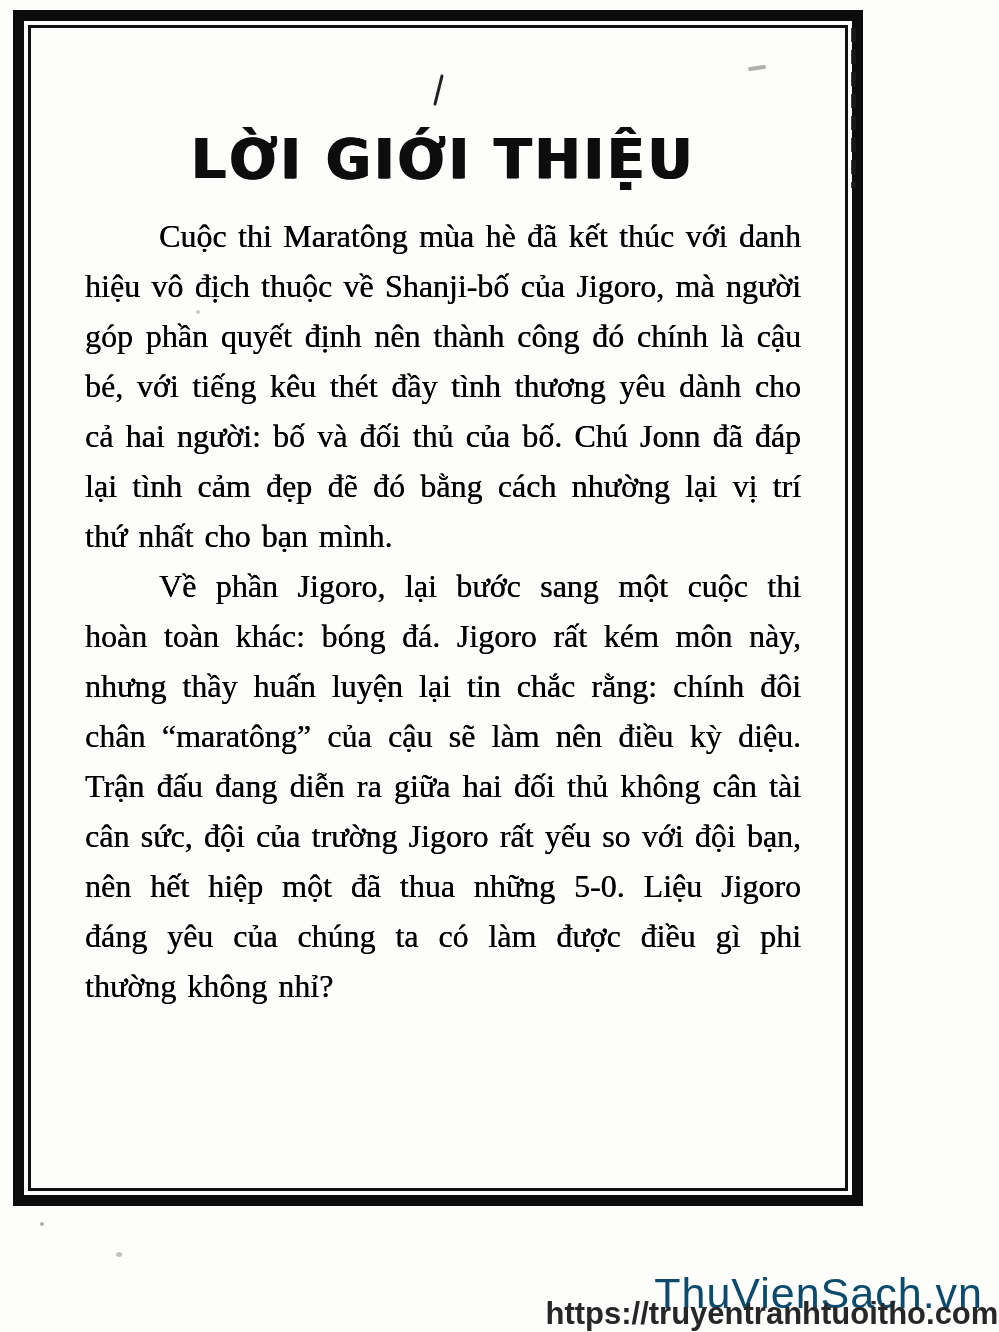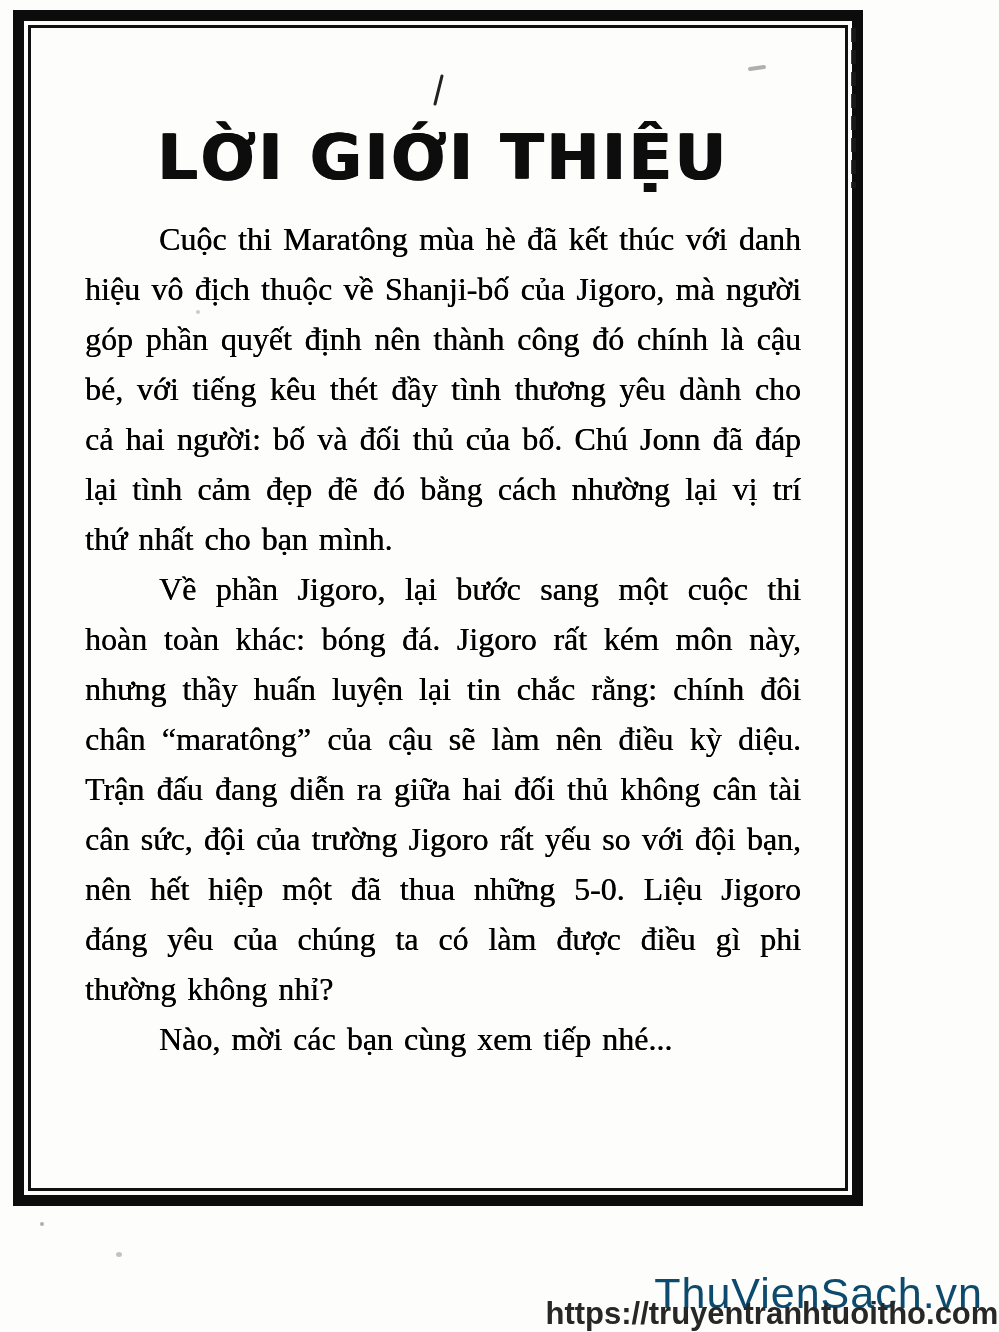--- a/index.html
+++ b/index.html
@@ -32,25 +32,25 @@
     inset: 4px;
     border: 3px solid #111111;
   }
   .content {
     position: absolute;
     inset: 0;
     padding: 88px 44px 0 54px;
     box-sizing: border-box;
   }
   .title {
-    margin: 6px 0 20px 0;
+    margin: 12px 0 20px 0;
     text-align: center;
     font-family: "DejaVu Sans", "Liberation Sans", sans-serif;
     font-weight: 800;
-    font-size: 63px;
+    font-size: 55px;
     line-height: 1.15;
     letter-spacing: 3px;
     color: #0d0d0d;
     text-shadow: 1.2px 0 0 currentColor, -0.6px 0 0 currentColor;
   }
   .body-para {
     margin: 0;
     font-size: 32px;
     line-height: 50px;
     text-align: justify;
@@ -114,21 +114,20 @@
 <body>
 
 <div class="page">
 
   <div class="frame">
     <div class="frame-inner">
       <div class="content">
         <h1 class="title">LỜI GIỚI THIỆU</h1>
         <p class="body-para">Cuộc thi Maratông mùa hè đã kết thúc với danh hiệu vô địch thuộc về Shanji-bố của Jigoro, mà người góp phần quyết định nên thành công đó chính là cậu bé, với tiếng kêu thét đầy tình thương yêu dành cho cả hai người: bố và đối thủ của bố. Chú Jonn đã đáp lại tình cảm đẹp đẽ đó bằng cách nhường lại vị trí thứ nhất cho bạn mình.</p>
         <p class="body-para">Về phần Jigoro, lại bước sang một cuộc thi hoàn toàn khác: bóng đá. Jigoro rất kém môn này, nhưng thầy huấn luyện lại tin chắc rằng: chính đôi chân “maratông” của cậu sẽ làm nên điều kỳ diệu. Trận đấu đang diễn ra giữa hai đối thủ không cân tài cân sức, đội của trường Jigoro rất yếu so với đội bạn, nên hết hiệp một đã thua những 5-0. Liệu Jigoro đáng yêu của chúng ta có làm được điều gì phi thường không nhỉ?</p>
-        <p class="body-para">Nào, mời các bạn cùng xem tiếp nhé...</p>
       </div>
     </div>
   </div>
 
   <div class="artifact slash-mark"></div>
   <div class="artifact smudge-tr"></div>
   <div class="artifact edge-rough"></div>
   <div class="artifact speck-a"></div>
   <div class="artifact speck-b"></div>
   <div class="artifact speck-c"></div>

